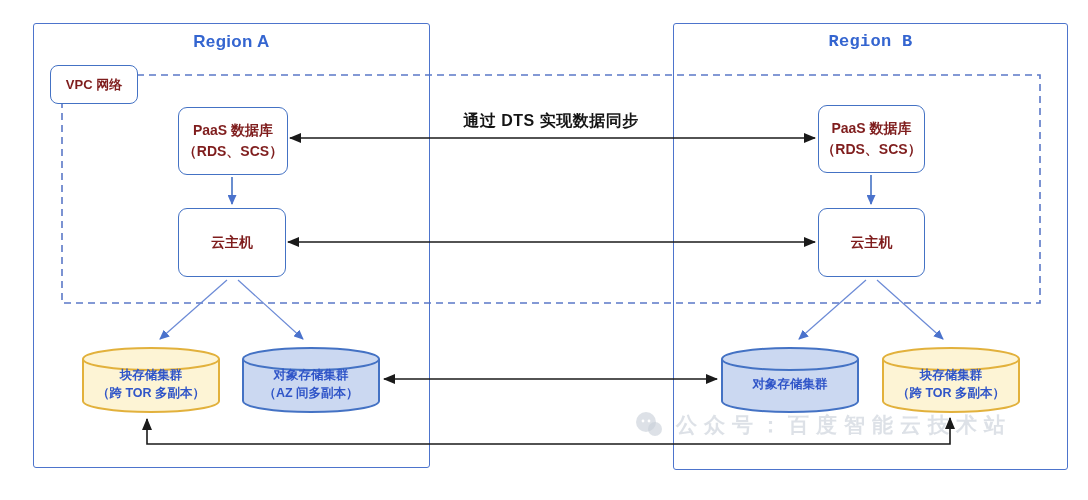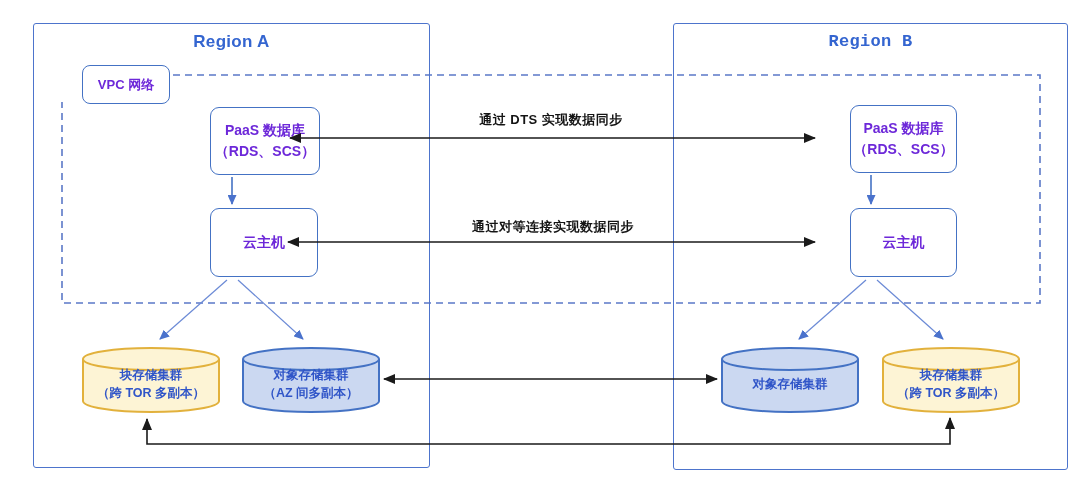--- a/index.html
+++ b/index.html
@@ -8,38 +8,38 @@
   .layer{position:absolute;left:0;top:0;width:1088px;height:500px;pointer-events:none;}
 
   .region{position:absolute;border:1.6px solid #4d74cc;border-radius:3px;background:transparent;box-sizing:border-box;padding-left:44px;}
   .region-a{left:33px;top:23px;width:397px;height:445px;}
   .region-b{left:673px;top:23px;width:395px;height:447px;font-family:Liberation Mono, monospace;}
   .region-title{position:absolute;top:8px;left:0;right:0;text-align:center;
                 color:#3465d0;font-size:17px;font-weight:bold;letter-spacing:.3px;}
 
   .node{position:absolute;display:flex;flex-direction:column;align-items:center;justify-content:center;
         background:#ffffff;border:1.7px solid #4472c4;border-radius:9px;box-sizing:border-box;
-        color:#6d28d9;font-size:14px;font-weight:bold;line-height:1.5;text-align:center;white-space:nowrap;margin-left:32px;}
+        color:#7f1d1d;font-size:14px;font-weight:bold;line-height:1.5;text-align:center;white-space:nowrap;}
   .vpc{left:50px;top:65px;width:88px;height:39px;border-radius:8px;font-size:13px;}
   .paas-a{left:178px;top:107px;width:110px;height:68px;}
   .host-a{left:178px;top:208px;width:108px;height:69px;}
   .paas-b{left:818px;top:105px;width:107px;height:68px;}
   .host-b{left:818px;top:208px;width:107px;height:69px;}
 
   .cyl{position:absolute;width:140px;height:68px;}
   .cyl svg{position:absolute;left:0;top:0;}
   .cyl-label{position:absolute;left:0;right:0;top:0;bottom:0;display:flex;flex-direction:column;
              align-items:center;justify-content:center;padding-top:9px;box-sizing:border-box;
              color:#3055c8;font-size:12.5px;font-weight:bold;line-height:1.4;text-align:center;white-space:nowrap;}
   .cyl-block-a{left:81px;top:346px;}
   .cyl-object-a{left:241px;top:346px;}
   .cyl-object-b{left:720px;top:346px;}
   .cyl-block-b{left:881px;top:346px;}
 
-  .link-label{position:absolute;transform:translateX(-50%);color:#141414;font-size:13px;font-weight:bold;
+  .link-label{position:absolute;transform:translateX(-50%);color:#141414;font-size:16px;font-weight:bold;
               white-space:nowrap;letter-spacing:.5px;}
   .lbl-dts{left:551px;top:111px;}
   .lbl-peering{left:553px;top:218px;}
   .lbl-bucket{left:551px;top:353px;}
   .lbl-volume{left:551px;top:416px;}
 
   .watermark{position:absolute;left:634px;top:410px;display:flex;align-items:center;gap:12px;
              color:rgba(200,206,216,0.62);font-size:21px;font-weight:bold;letter-spacing:7px;white-space:nowrap;}
 </style>
 </head>
@@ -125,20 +125,29 @@
       <line x1="2" y1="13" x2="2" y2="55" stroke="#e2b13c" stroke-width="2"></line>
       <line x1="138" y1="13" x2="138" y2="55" stroke="#e2b13c" stroke-width="2"></line>
       <ellipse cx="70" cy="13" rx="68" ry="11" fill="#fdf4d5" stroke="#e2b13c" stroke-width="2"></ellipse>
     </svg>
     <div class="cyl-label">
       <span>块存储集群</span>
       <span>（跨 TOR 多副本）</span>
     </div>
   </div>
 
+  <div class="watermark">
+    <svg width="30" height="30" viewBox="0 0 30 30">
+      <circle cx="12" cy="12" r="10" fill="rgba(200,206,216,0.62)"></circle>
+      <circle cx="21" cy="19" r="7" fill="rgba(200,206,216,0.62)"></circle>
+      <circle cx="9" cy="11" r="1.4" fill="#ffffff"></circle>
+      <circle cx="15" cy="11" r="1.4" fill="#ffffff"></circle>
+    </svg>
+    <span>公众号：百度智能云技术站</span>
+  </div>
 
   <svg class="layer">
     <defs>
       <marker id="ab" markerUnits="userSpaceOnUse" markerWidth="12" markerHeight="10" viewBox="0 0 12 10" refX="11" refY="5" orient="auto-start-reverse">
         <path d="M0,0 L12,5 L0,10 Z" fill="#1a1a1a"></path>
       </marker>
       <marker id="av" markerUnits="userSpaceOnUse" markerWidth="10" markerHeight="9" viewBox="0 0 10 9" refX="9" refY="4.5" orient="auto-start-reverse">
         <path d="M0,0 L10,4.5 L0,9 Z" fill="#4a72cc"></path>
       </marker>
     </defs>
@@ -154,15 +163,14 @@
     <line x1="232" y1="177" x2="232" y2="204" stroke="#4472c4" stroke-width="1.6" marker-end="url(#av)"></line>
     <line x1="871" y1="175" x2="871" y2="204" stroke="#4472c4" stroke-width="1.6" marker-end="url(#av)"></line>
 
     <line x1="227" y1="280" x2="160" y2="339" stroke="#6b8ad6" stroke-width="1.2" marker-end="url(#av)"></line>
     <line x1="238" y1="280" x2="303" y2="339" stroke="#6b8ad6" stroke-width="1.2" marker-end="url(#av)"></line>
     <line x1="866" y1="280" x2="799" y2="339" stroke="#6b8ad6" stroke-width="1.2" marker-end="url(#av)"></line>
     <line x1="877" y1="280" x2="943" y2="339" stroke="#6b8ad6" stroke-width="1.2" marker-end="url(#av)"></line>
   </svg>
 
   <div class="link-label lbl-dts">通过 DTS 实现数据同步</div>
-  <div class="link-label lbl-peering">通过对等连接实现数据同步</div>
 
 </div>
 
 </body></html>

